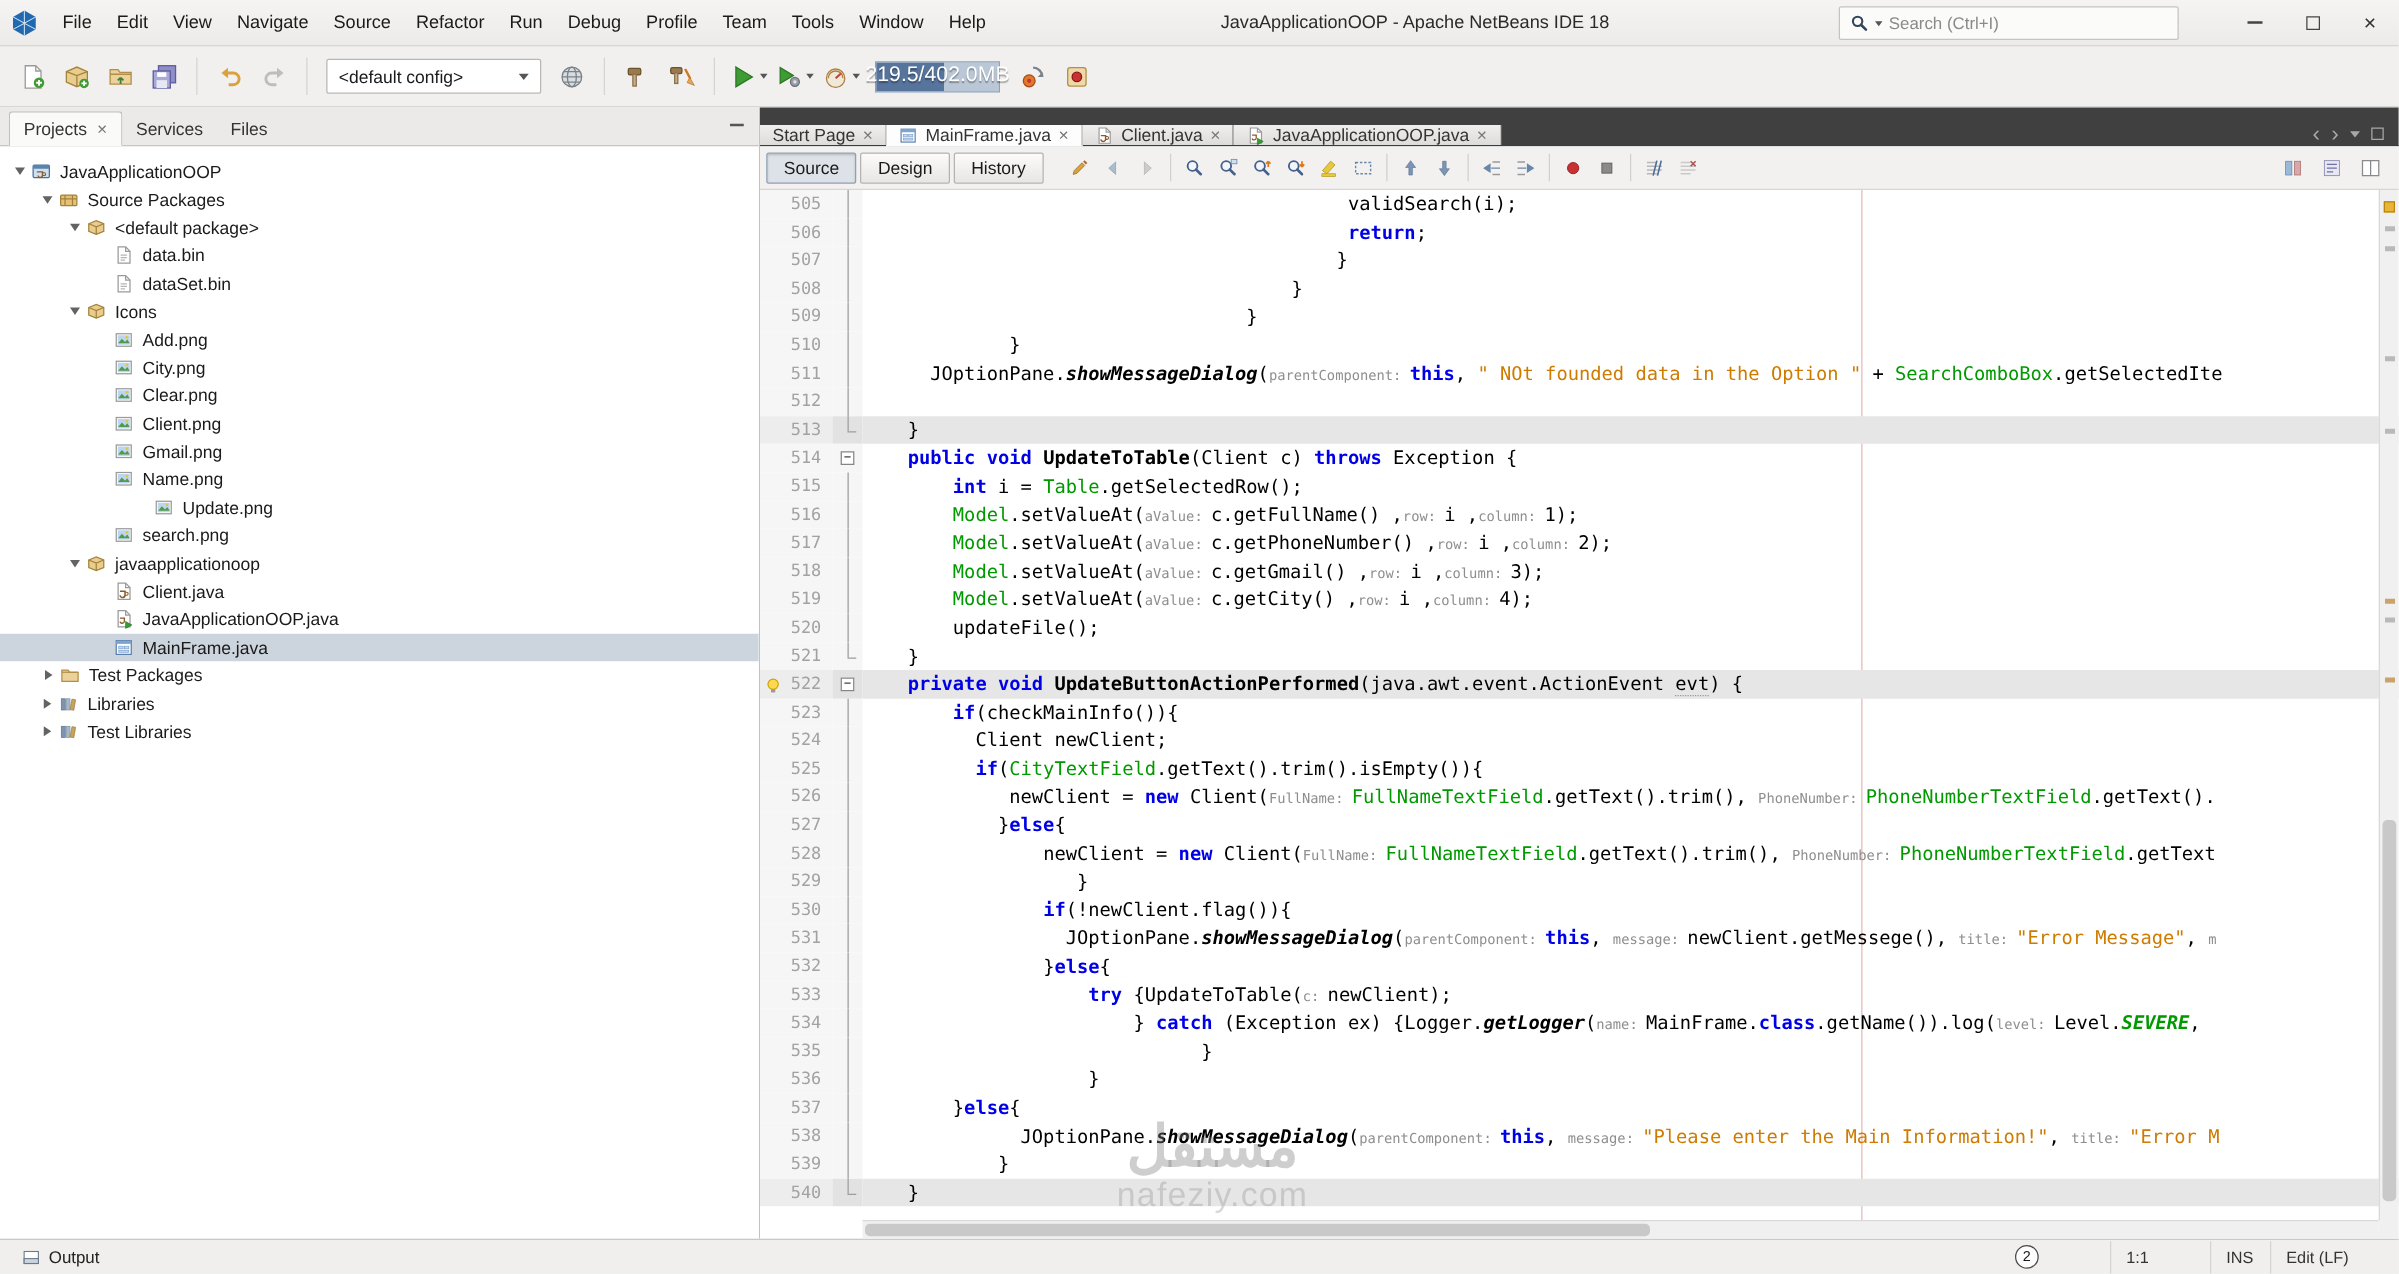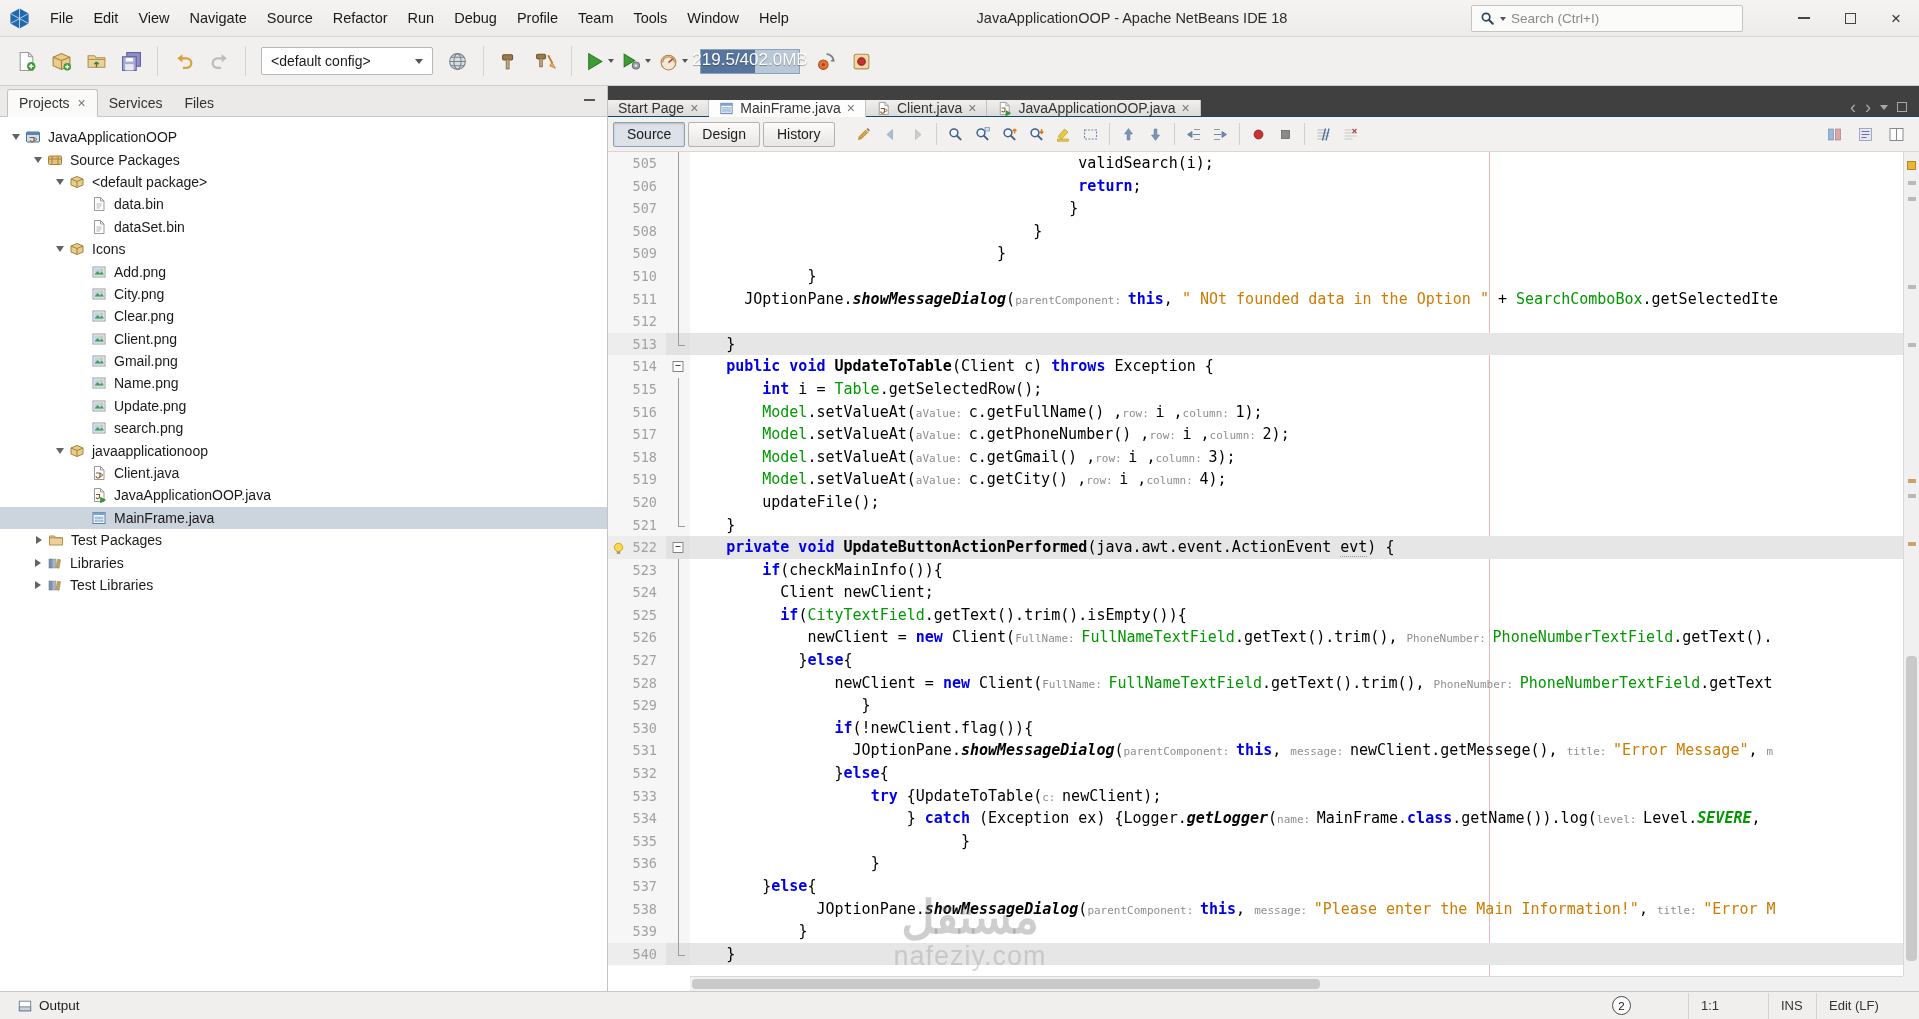--- a/index.html
+++ b/index.html
@@ -407,21 +407,21 @@
         <div class="trow" style="padding-left: 74px;">
           <span class="tarrow"></span>
           <span class="ticon"><svg viewBox="0 0 16 16">
               <rect x="2" y="3" width="12" height="10" fill="#fff" stroke="#9a9a9a"></rect>
               <rect x="3.2" y="4.2" width="9.6" height="7.6" fill="#bcd6ee"></rect>
               <path d="M3.5 10.5l3-3.5 2.5 2.5 1.8-2 2 3z" fill="#4f9a4f"></path>
               <circle cx="10.5" cy="5.8" r="1.1" fill="#e8c53c"></circle>
             </svg></span>
           <span>Name.png</span>
         </div>
-        <div class="trow" style="padding-left: 74px;">
+        <div class="trow" style="padding-left: 106px;">
           <span class="tarrow"></span>
           <span class="ticon"><svg viewBox="0 0 16 16">
               <rect x="2" y="3" width="12" height="10" fill="#fff" stroke="#9a9a9a"></rect>
               <rect x="3.2" y="4.2" width="9.6" height="7.6" fill="#bcd6ee"></rect>
               <path d="M3.5 10.5l3-3.5 2.5 2.5 1.8-2 2 3z" fill="#4f9a4f"></path>
               <circle cx="10.5" cy="5.8" r="1.1" fill="#e8c53c"></circle>
             </svg></span>
           <span>Update.png</span>
         </div>
         <div class="trow" style="padding-left: 74px;">

